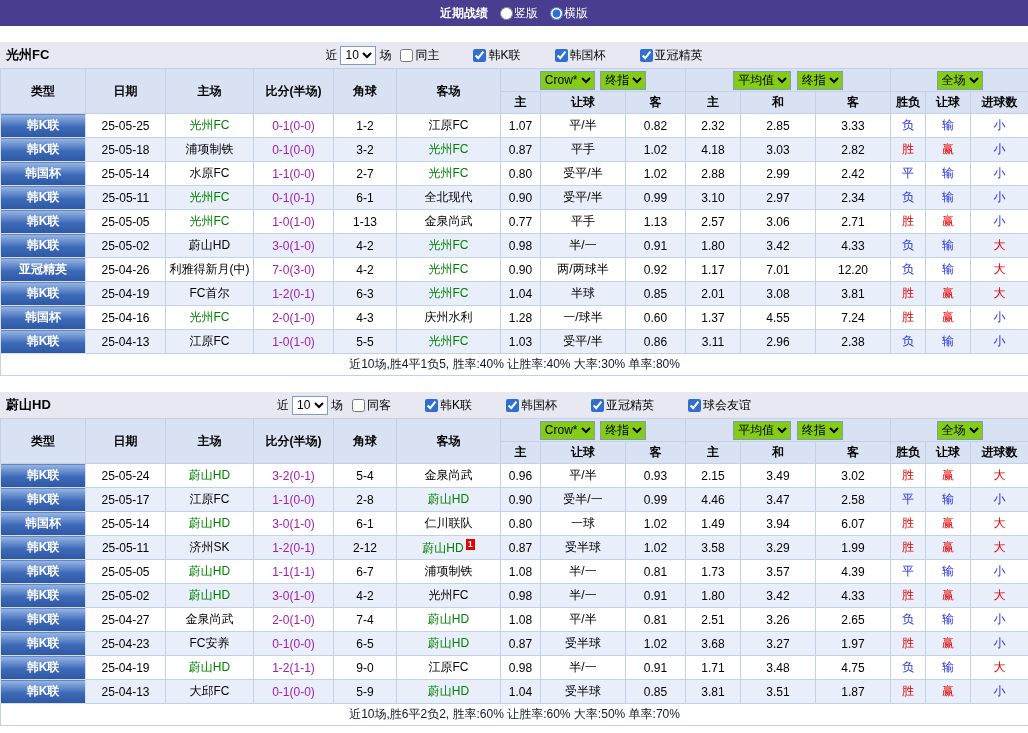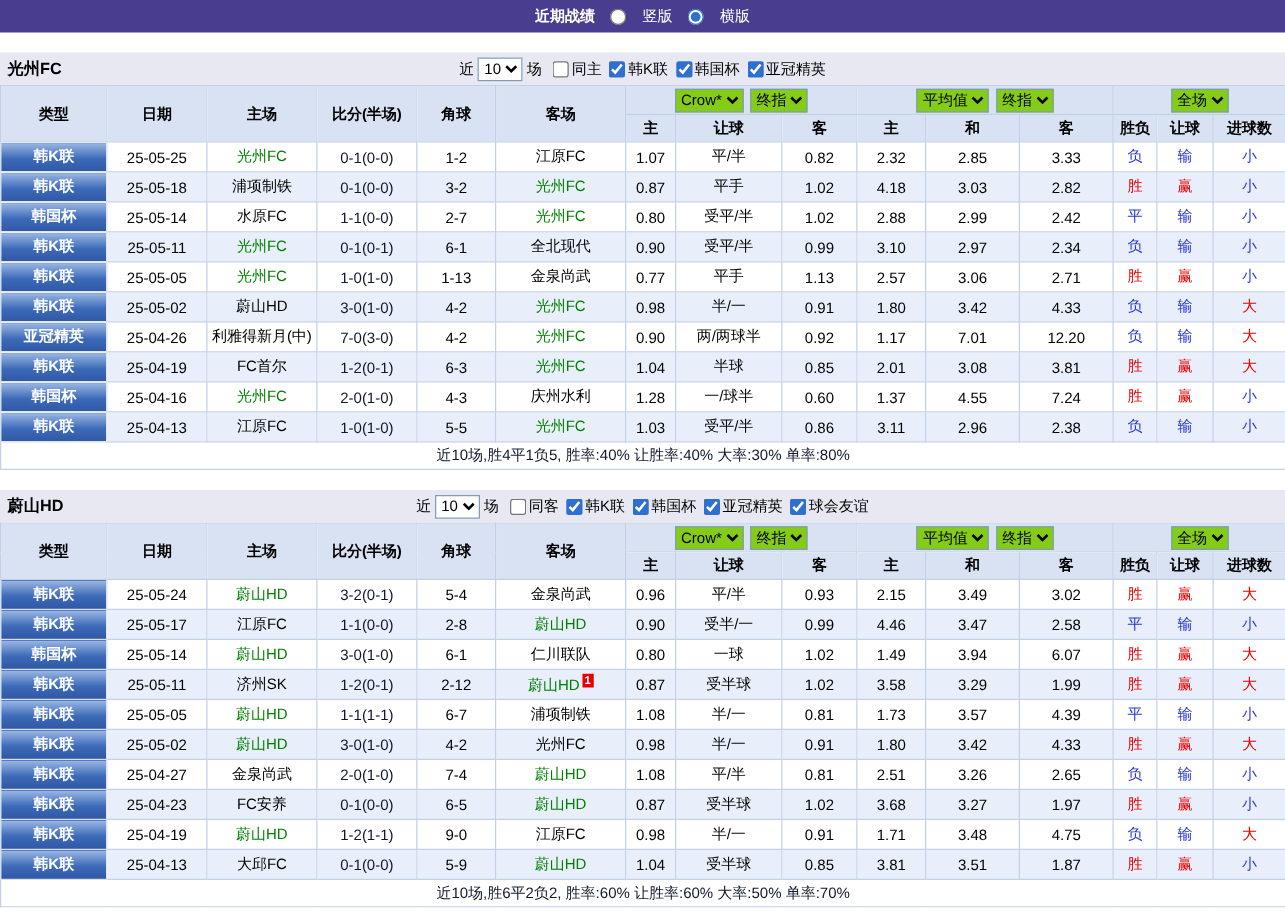--- a/index.html
+++ b/index.html
@@ -15,42 +15,42 @@
   .topbar {
     height: 26px;
     background: #493d8f;
     display: flex;
     align-items: center;
     justify-content: center;
     gap: 12px;
     color: #fff;
   }
   .tb-title { font-weight: bold; font-size: 12px; }
-  .radio { display: inline-flex; align-items: center; gap: 13px; cursor: pointer; }
+  .radio { display: inline-flex; align-items: center; gap: 1px; cursor: pointer; }
   .radio input { margin: 0; accent-color: #2f6fd0; width: 13px; height: 13px; }
   
   .section { margin-top: 16px; }
   .section-bar {
     height: 26px;
     background: #e8e8f2;
     position: relative;
     display: flex;
     align-items: center;
   }
   .team-title { font-weight: bold; font-size: 13px; padding-left: 6px; position: relative; z-index: 2; }
   .filters {
     position: absolute;
     left: 0; right: 0;
     display: flex;
     align-items: center;
     justify-content: center;
     gap: 3px;
   }
   .filters select { height: 19px; font-size: 12px; border: 1px solid #7f9db9; background: #fff; }
-  .cbs { display: inline-flex; align-items: flex-start; }
+  .cbs { display: inline-flex; align-items: flex-start; gap: 28px; }
   .cb { display: inline-flex; align-items: center; margin-left: 6px; cursor: pointer; }
   .cb input { margin: 0 2px 0 0; accent-color: #2f6fd0; width: 13px; height: 13px; }
   
   table { width: 1028px; border-collapse: collapse; table-layout: fixed; }
   th, td {
     border: 1px solid #c3d1e6;
     text-align: center;
     overflow: hidden;
     white-space: nowrap;
     padding: 0 1px;
@@ -65,21 +65,21 @@
   td.type-td {
     background: linear-gradient(180deg, #9ab7e3 0%, #3c6ab8 55%, #2f57a3 100%);
     color: #fff;
     font-weight: bold;
     border: 1px solid #d4e0f0;
   }
   tr.alt td.type-td {
     background: linear-gradient(180deg, #9ab7e3 0%, #3c6ab8 55%, #2f57a3 100%);
   }
   td.focal { color: #008000; }
-  td.score { color: #0f172a; }
+  td.score { color: #a21caf; }
   td.red { color: #e60000; }
   td.blue { color: #2430d8; }
   .badge {
     display: inline-block;
     background: #e60000;
     color: #fff;
     font-size: 9px;
     line-height: 11px;
     padding: 0 2px;
     margin-left: 2px;

